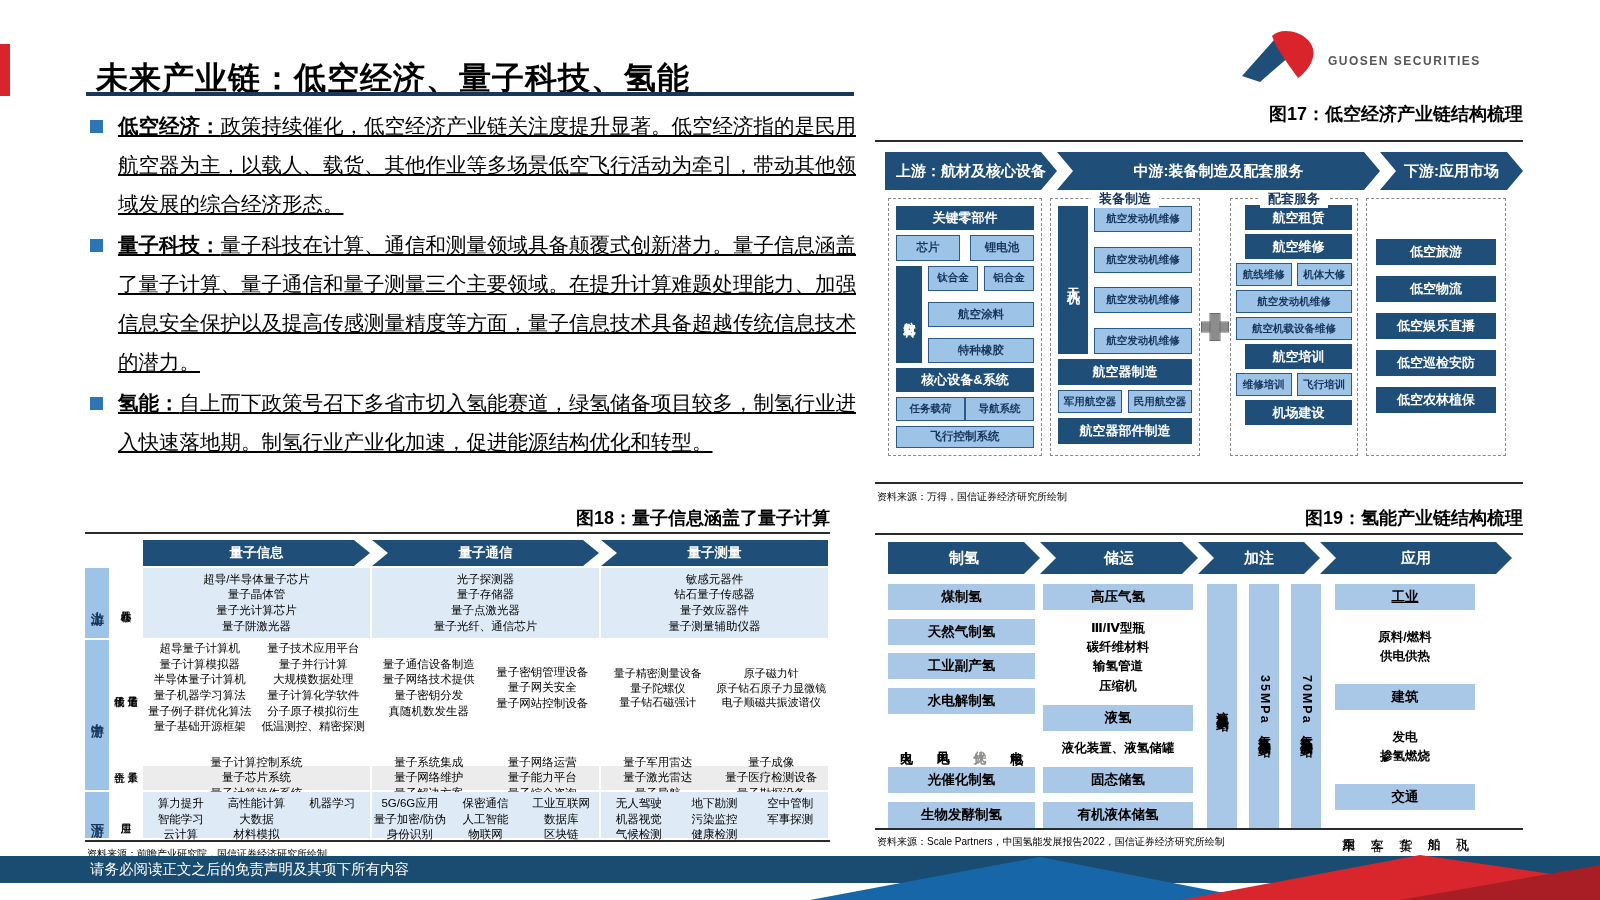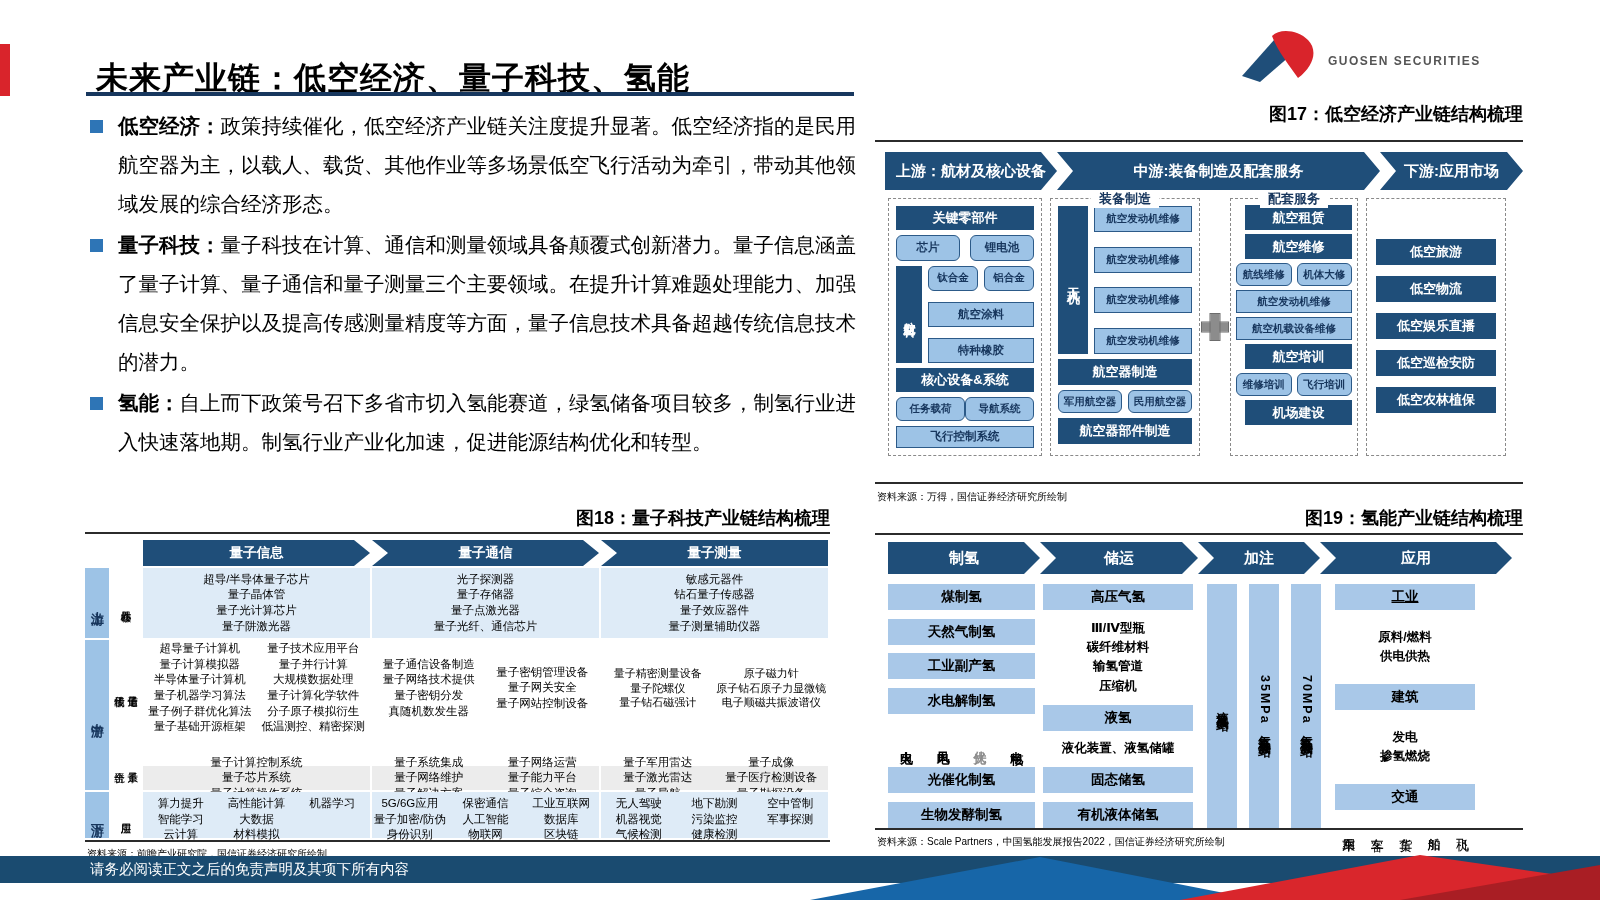--- a/index.html
+++ b/index.html
@@ -8,21 +8,21 @@
 
   
   .red-tab{position:absolute;left:0;top:44px;width:10px;height:52px;background:#D9242B;}
   .slide-title{position:absolute;left:96px;top:36px;font-size:32px;font-weight:bold;letter-spacing:1px;}
   .title-rule{position:absolute;left:86px;top:92px;width:768px;height:4px;background:#17375E;}
   .logo{position:absolute;left:1240px;top:30px;display:flex;align-items:center;gap:10px;}
   .logo-cn{font-size:29px;font-weight:bold;color:#3d3d3d;letter-spacing:5px;}
   .logo-en{font-size:12px;font-weight:bold;color:#555;letter-spacing:1.5px;margin-top:2px;}
 
   
-  .bullets{position:absolute;left:90px;top:106px;width:766px;}
+  .bullets{position:absolute;left:90px;top:106px;width:766px;text-decoration:underline;}
   .bullet{display:flex;gap:15px;margin-bottom:2px;}
   .bullet .sq{flex:0 0 13px;width:13px;height:13px;background:#2E75B6;margin-top:14px;}
   .bullet .txt{font-size:20.5px;line-height:39px;}
   .bullet .lead{font-weight:bold;}
 
   
   .fig-title{position:absolute;left:0;right:0;top:0;text-align:right;font-size:18px;font-weight:bold;}
   .rule{position:absolute;left:0;right:0;height:2px;background:#2b2b2b;}
   .src{position:absolute;left:2px;font-size:10px;}
   .arrow{background:#1F4E79;color:#fff;font-weight:bold;display:flex;align-items:center;justify-content:center;white-space:nowrap;}
@@ -37,21 +37,21 @@
           font-size:13px;font-weight:bold;color:#17365D;white-space:nowrap;}
 
   
   #fig17{position:absolute;left:875px;top:102px;width:648px;height:412px;}
   #fig17 .rule-a{top:38px;}
   .f17-arrows{position:absolute;left:10px;top:50px;height:38px;display:flex;}
   .f17-arrows .arrow{font-size:15px;}
   .f17-cols{position:absolute;left:13px;top:96px;height:258px;display:flex;}
   .colpad{padding:7px;display:flex;flex-direction:column;gap:5px;}
   .rowflex{display:flex;gap:10px;}
-  .rowflex>*{flex:1;border-radius:6px;}
+  .rowflex>*{flex:1;}
   .h26{height:26px;}.h24{height:24px;}.h23{height:23px;}.h22{height:22px;}.h21{height:21px;}.h25{height:25px;margin-left:9px;}
   .matblk{display:flex;gap:6px;height:106px;}
   .matblk .vt{width:26px;font-size:12px;letter-spacing:1px;}
   .matblk .mcol{flex:1;display:flex;flex-direction:column;gap:5px;justify-content:space-between;}
   .droneblk{display:flex;gap:6px;height:148px;}
   .droneblk .vt{width:30px;font-size:13px;letter-spacing:2px;}
   .droneblk .dcol{flex:1;display:flex;flex-direction:column;justify-content:space-between;}
   .plus{width:30px;position:relative;}
   .plus::before,.plus::after{content:"";position:absolute;left:50%;top:50%;background:#8C8C8C;outline:1px solid #6c6c6c;}
   .plus::before{width:26px;height:9px;transform:translate(-50%,-50%);}
@@ -227,21 +227,21 @@
       <div class="bd h26">低空巡检安防</div>
       <div class="bd h26">低空农林植保</div>
     </div>
   </div>
 
   <div class="rule rule-b"></div>
   <div class="src">资料来源：万得，国信证券经济研究所绘制</div>
 </div>
 
 <div id="fig18">
-  <div class="fig-title">图18：量子科技产业链结构梳理</div>
+  <div class="fig-title">图18：量子信息涵盖了量子计算</div>
   <div class="rule rule-a"></div>
 
   <div class="f18-grid">
 
     <div class="arrow arr-first" style="grid-column:3;grid-row:1">量子信息</div>
     <div class="arrow arr-mid" style="grid-column:4;grid-row:1">量子通信</div>
     <div class="arrow arr-flat" style="grid-column:5;grid-row:1">量子测量</div>
 
     <div class="lab1" style="grid-column:1;grid-row:2">上游</div>
     <div class="lab1" style="grid-column:1;grid-row:3/span 2">中游</div>

